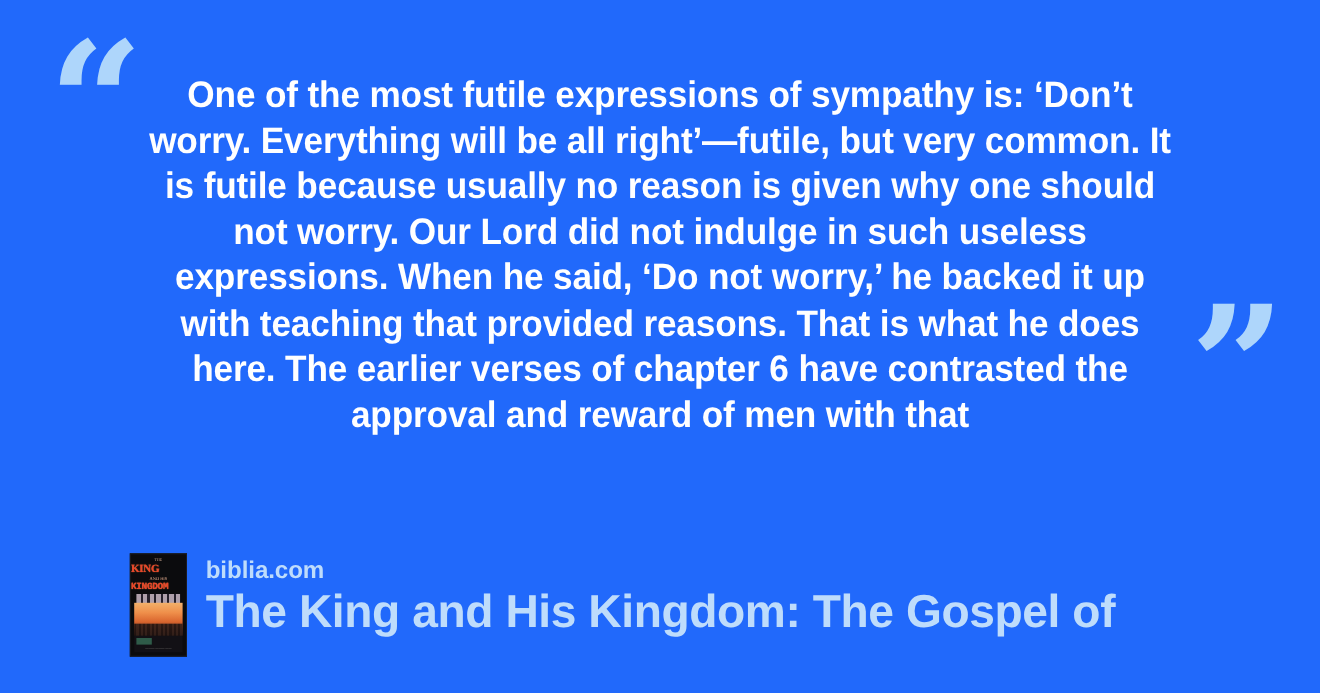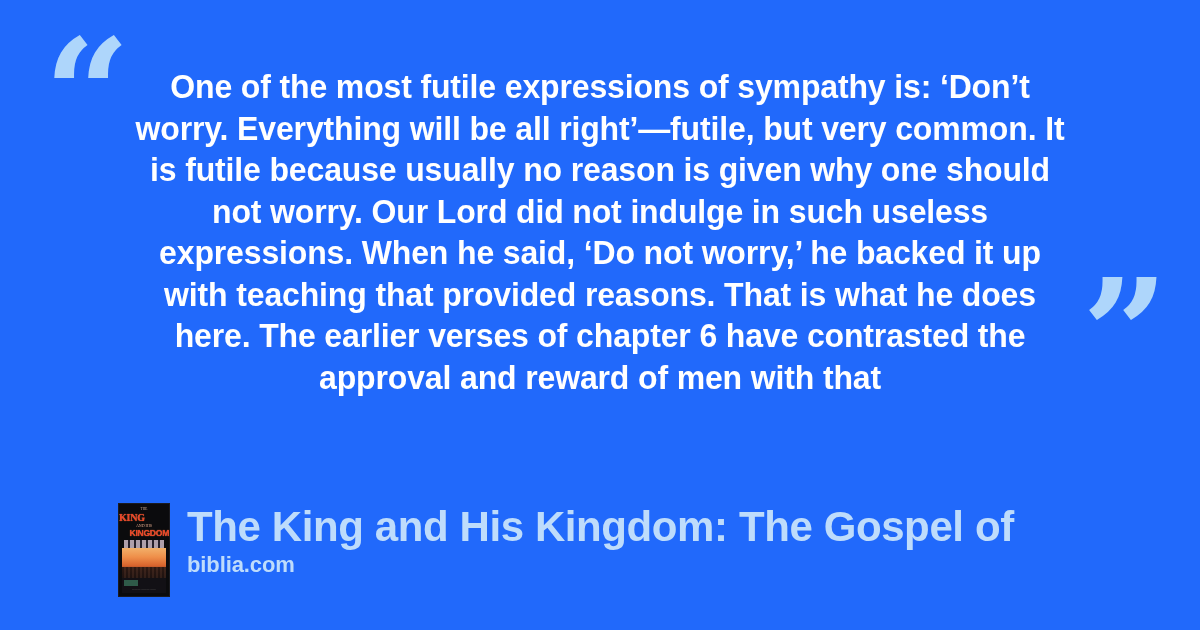--- a/index.html
+++ b/index.html
@@ -117,25 +117,25 @@
     font-size: 4px;
     color: #e0a98c;
     font-family: "Liberation Serif", serif;
     line-height: 1;
   }
   #book-cover .cover-title-2 {
     position: absolute;
     top: 25px;
     left: 0;
     right: 0;
-    text-align: right;
+    text-align: left;
     font-size: 8.6px;
     font-weight: 700;
     color: #e8452a;
-    font-family: Liberation Sans, sans-serif;
+    font-family: Liberation Mono, monospace;
     line-height: 1;
     letter-spacing: -0.3px;
     text-shadow: 0 0 1px #ff7a3c;
   }
   
   #book-cover .cover-pillars {
     position: absolute;
     top: 36px;
     left: 5px;
     right: 5px;
@@ -250,19 +250,19 @@
       <div class="cover-photo">
         <div class="cover-photo-silhouette"></div>
       </div>
       <div class="cover-lower">
         <div class="cover-badge"></div>
         <div class="cover-author">———  ———  ——</div>
       </div>
     </div>
 
     <div id="attribution-text">
+      <div id="site-name">biblia.com</div>
       <div id="book-title">The King and His Kingdom: The Gospel of</div>
-      <div id="site-name">biblia.com</div>
     </div>
 
   </div>
 
 </div>
 
 </body></html>

